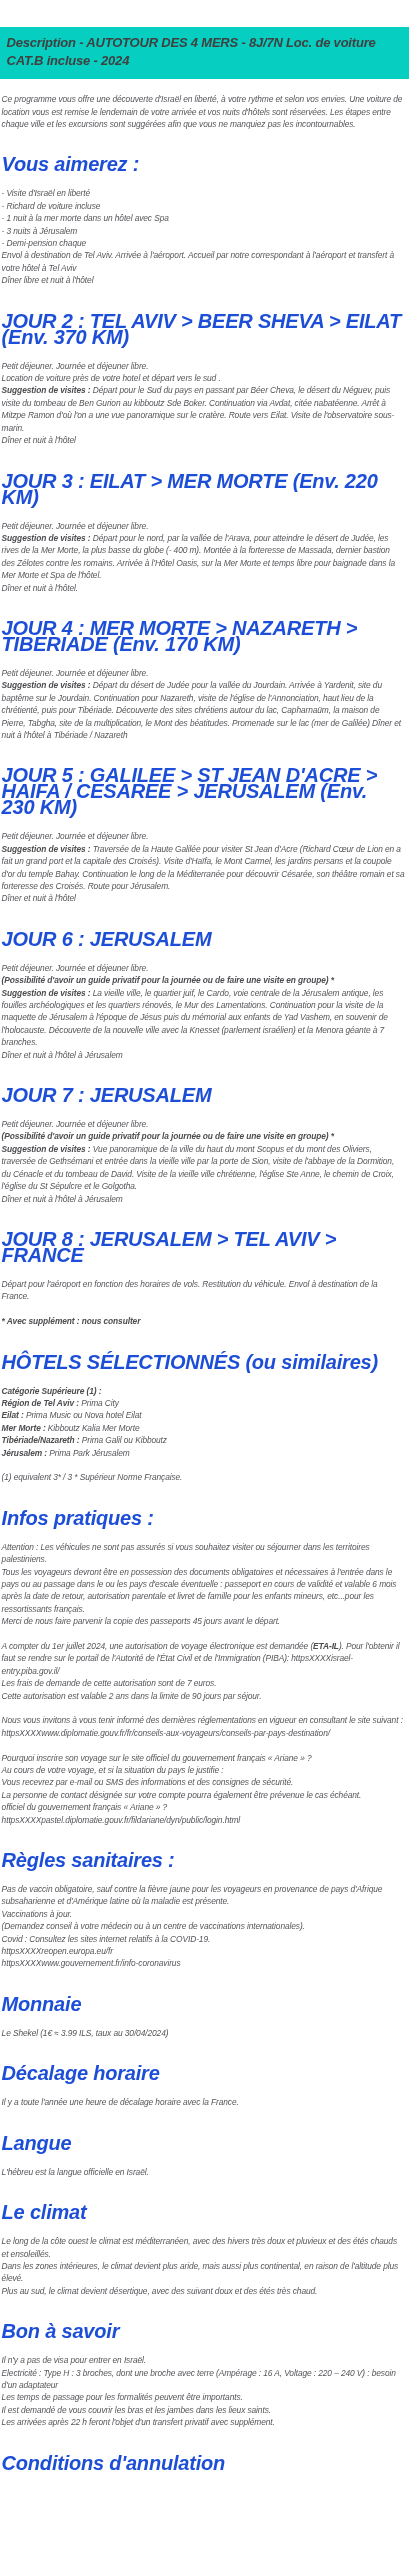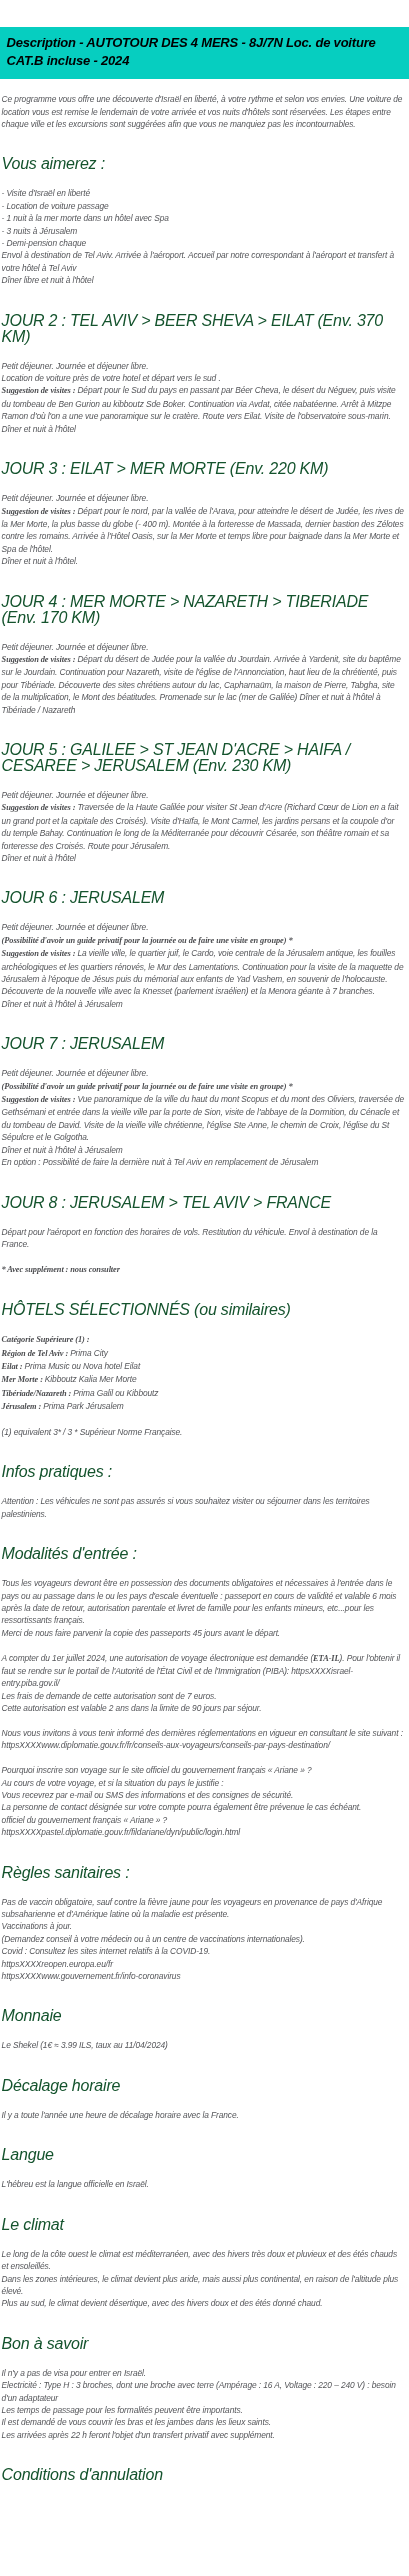--- a/index.html
+++ b/index.html
@@ -2,53 +2,53 @@
 <html lang="fr" style="font-size:8.6px"><head>
 <meta charset="utf-8">
 <style>
   html,body{margin:0;padding:0;}
   body{
     width:410px;height:2576px;overflow:hidden;background:#ffffff;
     font-family:"Liberation Sans",sans-serif;font-style:italic;
     color:#55565a;
   }
   .banner{
-    margin-top:27px;background:#06cec0;color:#000000;
+    margin-top:27px;background:#06cec0;color:#404040;
     font-weight:700;font-size:13px;line-height:18px;
     padding:7px 7.6px 9.2px 6.5px;letter-spacing:-0.2px;
   }
   #sections{padding:0 5.4px 0 1.6px;}
   .section{display:block;}
   .section:first-child{margin-top:14px;}
   h2.sec-heading{
-    color:#14532d;font-size:16px;line-height:16px;font-weight:400;
+    color:#1d4ed8;font-size:20px;line-height:16px;font-weight:700;
     margin:26px 0 15px 0;letter-spacing:-0.2px;
   }
   .para{font-size:8.4px;line-height:12.4px;margin:12.4px 0 0 0;letter-spacing:-0.1px;}
   .section > .para:first-child, .sec-heading + .para{margin-top:0;}
-  .b{font-weight:700;color:#4c4d50;font-family:Liberation Serif, serif;}
+  .b{font-weight:700;color:#4c4d50;}
 </style>
 </head>
 <body>
 
 <div class="banner">
   <span>Description - AUTOTOUR DES 4 MERS - 8J/7N Loc. de voiture CAT.B incluse - 2024</span>
 </div>
 
 <div id="sections">
     <section class="section">
       <div class="para">
         <div class="line"><span>Ce programme vous offre une découverte d'Israël en liberté, à votre rythme et selon vos envies.  Une voiture de location vous est remise le lendemain de votre arrivée  et vos nuits d'hôtels sont réservées.  Les étapes entre chaque ville et les excursions sont suggérées afin que vous ne manquiez pas les incontournables.</span></div>
       </div>
     </section>
     <section class="section">
       <h2 class="sec-heading">Vous aimerez :</h2>
       <div class="para">
         <div class="line"><span>- Visite d'Israël en liberté</span></div>
-        <div class="line"><span>- Location de voiture passage</span></div>
+        <div class="line"><span>- Richard de voiture incluse</span></div>
         <div class="line"><span>- 1 nuit à la mer morte dans un hôtel avec Spa</span></div>
         <div class="line"><span>- 3 nuits à Jérusalem</span></div>
         <div class="line"><span>- Demi-pension chaque</span></div>
       </div>
     </section>
     <section class="section">
       <div class="para">
         <div class="line"><span>Envol à destination de Tel Aviv. Arrivée à l'aéroport. Accueil par notre correspondant à l'aéroport et transfert à votre hôtel à Tel Aviv</span></div>
         <div class="line"><span>Dîner libre et nuit à l'hôtel</span></div>
       </div>
@@ -94,21 +94,20 @@
         <div class="line"><span>Dîner et nuit à l'hôtel à  Jérusalem</span></div>
       </div>
     </section>
     <section class="section">
       <h2 class="sec-heading">JOUR 7 : JERUSALEM</h2>
       <div class="para">
         <div class="line"><span>Petit déjeuner. Journée et déjeuner libre.</span></div>
         <div class="line"><span class="b">(Possibilité d'avoir un guide privatif pour la journée ou de faire une visite en groupe) *</span></div>
         <div class="line"><span class="b">Suggestion de visites : </span><span>Vue panoramique de la ville du haut du mont Scopus et du mont des Oliviers, traversée de Gethsémani et entrée dans la vieille ville par la porte de Sion, visite de l'abbaye de la Dormition, du Cénacle et du tombeau de David. Visite de la vieille ville chrétienne, l'église Ste Anne, le chemin de Croix, l'église du St Sépulcre et le Golgotha.</span></div>
         <div class="line"><span>Dîner et nuit à l'hôtel à Jérusalem</span></div>
-        <div class="line"><span>En option : Possibilité de faire la dernière nuit à Tel Aviv en remplacement de Jérusalem</span></div>
       </div>
     </section>
     <section class="section">
       <h2 class="sec-heading">JOUR 8 : JERUSALEM &gt; TEL AVIV &gt; FRANCE</h2>
       <div class="para">
         <div class="line"><span>Départ pour l'aéroport en fonction des horaires de vols. Restitution du véhicule. Envol à destination de la France.</span></div>
       </div>
       <div class="para">
         <div class="line"><span class="b">* Avec supplément : nous consulter</span></div>
       </div>
@@ -127,21 +126,20 @@
         <div class="line"><span>(1) equivalent 3* / 3 * Supérieur  Norme Française.</span></div>
       </div>
     </section>
     <section class="section">
       <h2 class="sec-heading">Infos pratiques :</h2>
       <div class="para">
         <div class="line"><span>Attention : Les véhicules ne sont pas assurés si vous souhaitez visiter ou séjourner dans les territoires palestiniens.</span></div>
       </div>
     </section>
     <section class="section">
-      <h2 class="sec-heading">Modalités d'entrée :</h2>
       <div class="para">
         <div class="line"><span>Tous les voyageurs devront être en possession des documents obligatoires et nécessaires à l'entrée dans le pays ou au passage dans le ou les pays d'escale éventuelle : passeport en cours de validité et valable 6 mois après la date de retour, autorisation parentale et livret de famille pour les enfants mineurs, etc...pour les ressortissants français.</span></div>
         <div class="line"><span>Merci de nous faire parvenir la copie des passeports 45 jours avant le départ.</span></div>
       </div>
       <div class="para">
         <div class="line"><span>A compter du 1er juillet 2024, une autorisation de voyage électronique est demandée (</span><span class="b">ETA-IL</span><span>). Pour l'obtenir il faut se rendre sur le portail de l'Autorité de l'État Civil et de l'Immigration (PIBA): httpsXXXXisrael-entry.piba.gov.il/</span></div>
         <div class="line"><span>Les frais de demande de cette autorisation sont de 7 euros.</span></div>
         <div class="line"><span>Cette autorisation est valable 2 ans dans la limite de 90 jours par séjour.</span></div>
       </div>
       <div class="para">
@@ -163,41 +161,41 @@
         <div class="line"><span>Vaccinations à jour.</span></div>
         <div class="line"><span>(Demandez conseil à votre médecin ou à un centre de vaccinations internationales).</span></div>
         <div class="line"><span>Covid : Consultez les sites internet relatifs à la COVID-19.</span></div>
         <div class="line"><span>httpsXXXXreopen.europa.eu/fr</span></div>
         <div class="line"><span>httpsXXXXwww.gouvernement.fr/info-coronavirus</span></div>
       </div>
     </section>
     <section class="section">
       <h2 class="sec-heading">Monnaie</h2>
       <div class="para">
-        <div class="line"><span>Le Shekel (1€ ≈ 3.99 ILS, taux au 11/04/2024)</span></div>
+        <div class="line"><span>Le Shekel (1€ ≈ 3.99 ILS, taux au 30/04/2024)</span></div>
       </div>
     </section>
     <section class="section">
       <h2 class="sec-heading">Décalage horaire</h2>
       <div class="para">
         <div class="line"><span>Il y a toute l'année une heure de décalage horaire avec la France.</span></div>
       </div>
     </section>
     <section class="section">
       <h2 class="sec-heading">Langue</h2>
       <div class="para">
         <div class="line"><span>L'hébreu est la langue officielle en Israël.</span></div>
       </div>
     </section>
     <section class="section">
       <h2 class="sec-heading">Le climat</h2>
       <div class="para">
         <div class="line"><span>Le long de la côte ouest le climat est méditerranéen, avec des hivers très doux et pluvieux et des étés chauds et ensoleillés.</span></div>
         <div class="line"><span>Dans les zones intérieures, le climat devient plus aride, mais aussi plus continental, en raison de l'altitude plus élevé.</span></div>
-        <div class="line"><span>Plus au sud, le climat devient désertique, avec des hivers doux et des étés donné chaud.</span></div>
+        <div class="line"><span>Plus au sud, le climat devient désertique, avec des suivant doux et des étés très chaud.</span></div>
       </div>
     </section>
     <section class="section">
       <h2 class="sec-heading">Bon à savoir</h2>
       <div class="para">
         <div class="line"><span>Il n'y a pas de visa pour entrer en Israël.</span></div>
         <div class="line"><span>Electricité : Type H : 3 broches, dont une broche avec terre (Ampérage : 16 A, Voltage : 220 – 240 V) : besoin d'un adaptateur</span></div>
         <div class="line"><span>Les temps de passage pour les formalités peuvent être importants.</span></div>
         <div class="line"><span>Il est demandé de vous couvrir les bras et les jambes dans les lieux saints.</span></div>
         <div class="line"><span>Les arrivées après 22 h feront l'objet d'un transfert privatif avec supplément.</span></div>

